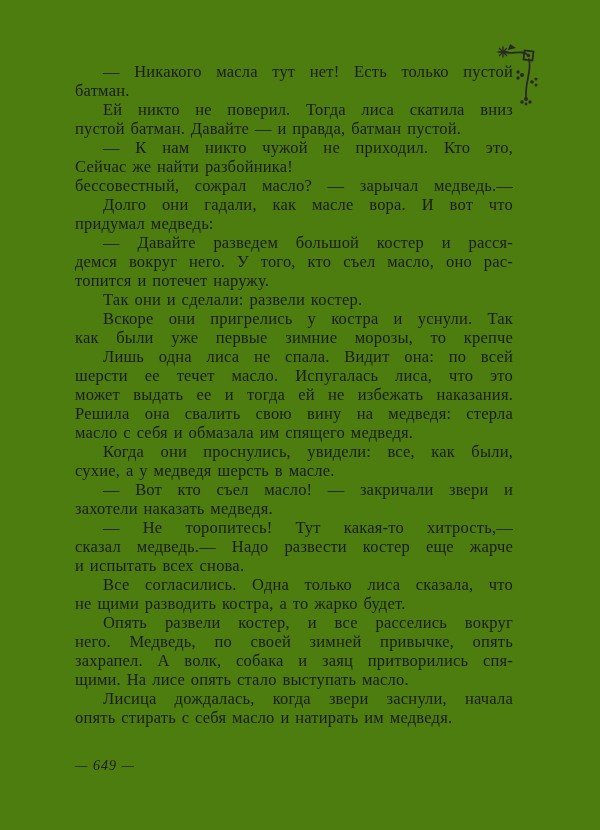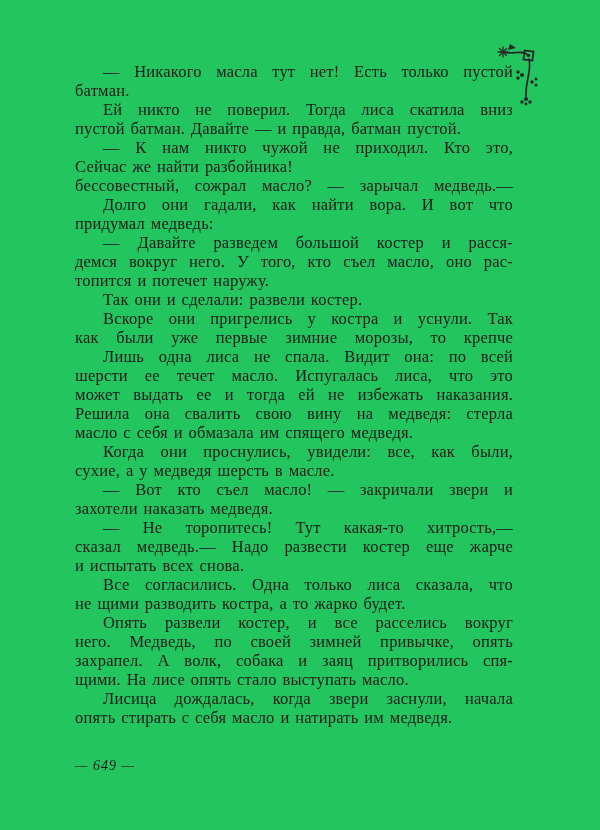--- a/index.html
+++ b/index.html
@@ -4,21 +4,21 @@
 <style>
   html, body {
     margin: 0;
     padding: 0;
     background: #ffffff;
   }
   .page {
     position: relative;
     width: 600px;
     height: 830px;
-    background: #22c55e;
+    background: #4d7c0f;
     overflow: hidden;
     font-family: "Liberation Serif", "DejaVu Serif", serif;
     color: #1b1b1b;
   }
   .page-text {
     position: absolute;
     left: 75px;
     top: 62px;
     width: 438px;
     font-size: 16.5px;
@@ -92,21 +92,21 @@
   </div>
 
   <div class="page-text">
       <div class="line indent">— Никакого масла тут нет! Есть только пустой</div>
       <div class="line para-end">батман.</div>
       <div class="line indent">Ей никто не поверил. Тогда лиса скатила вниз</div>
       <div class="line para-end">пустой батман. Давайте — и правда, батман пустой.</div>
       <div class="line indent">— К нам никто чужой не приходил. Кто это,</div>
       <div class="line para-end">Сейчас же найти разбойника!</div>
       <div class="line">бессовестный, сожрал масло? — зарычал медведь.—</div>
-      <div class="line indent">Долго они гадали, как найти вора. И вот что</div>
+      <div class="line indent">Долго они гадали, как масле вора. И вот что</div>
       <div class="line para-end">придумал медведь:</div>
       <div class="line indent">— Давайте разведем большой костер и расся-</div>
       <div class="line">демся вокруг него. У того, кто съел масло, оно рас-</div>
       <div class="line para-end">топится и потечет наружу.</div>
       <div class="line indent para-end">Так они и сделали: развели костер.</div>
       <div class="line indent">Вскоре они пригрелись у костра и уснули. Так</div>
       <div class="line">как были уже первые зимние морозы, то крепче</div>
       <div class="line indent">Лишь одна лиса не спала. Видит она: по всей</div>
       <div class="line">шерсти ее течет масло. Испугалась лиса, что это</div>
       <div class="line">может выдать ее и тогда ей не избежать наказания.</div>

